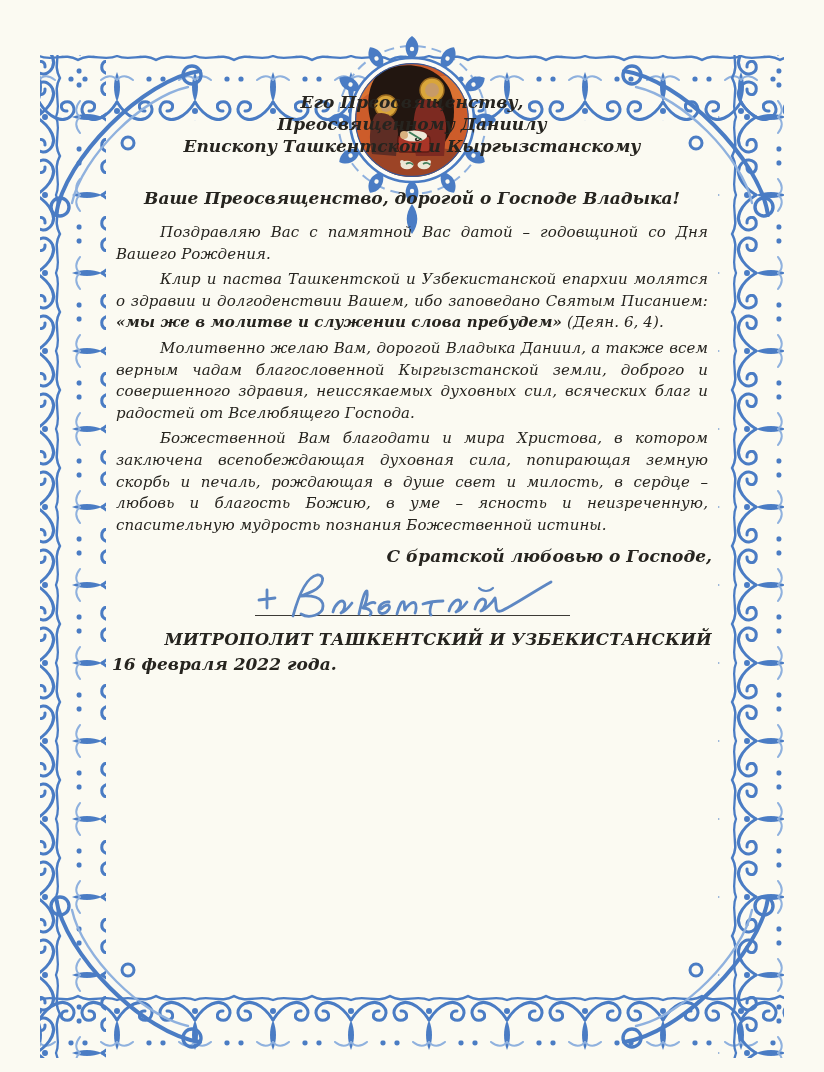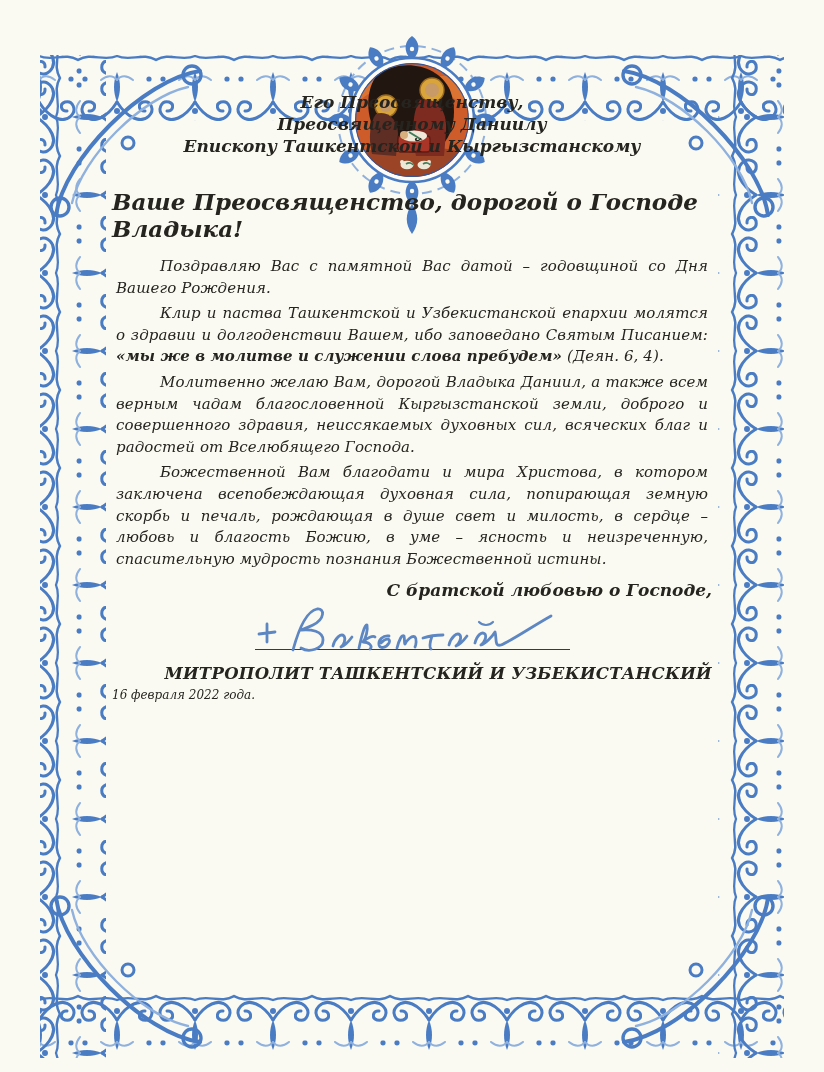--- a/index.html
+++ b/index.html
@@ -1,30 +1,30 @@
 <!DOCTYPE html>
 <html lang="ru"><head>
 <meta charset="utf-8">
 <style>
   html,body{margin:0;padding:0;}
   body{width:824px;height:1072px;background:#e9e7df;font-family:"DejaVu Serif","Liberation Serif",serif;}
   .page{position:relative;width:824px;height:1072px;background:#fbfaf2;overflow:hidden;}
   .border-svg{position:absolute;left:0;top:0;z-index:1;}
   .content{position:absolute;left:112px;top:0;width:600px;z-index:2;color:#26241f;font-style:italic;}
   .address{padding-top:91px;text-align:center;font-size:17px;line-height:22px;font-weight:600;}
-  .salutation{margin-top:31px;text-align:left;font-size:23px;font-weight:600;}
+  .salutation{margin-top:31px;text-align:center;font-size:17px;font-weight:600;}
   .body-block{margin-top:14px;}
   .body-block p{margin:4px;text-align:justify;text-indent:44px;font-size:15px;line-height:21.6px;letter-spacing:.1px;}
   .body-block .b{font-weight:bold;}
   .closing{margin-top:10px;text-align:right;font-size:17px;font-weight:600;}
   .sigwrap{margin-top:2px;text-align:center;position:relative;height:52px;}
   .sigwrap svg{display:block;margin:0 auto;}
   .sigline{width:315px;margin:-9px auto 0 auto;border-bottom:1.6px solid #3c3a36;}
   .titles{margin-top:7px;text-align:right;font-size:16.5px;line-height:26px;font-weight:bold;letter-spacing:.3px;}
-  .date{margin-top:1px;font-size:12px;font-weight:400;}
+  .date{margin-top:1px;font-size:17px;font-weight:700;}
 </style>
 </head>
 <body>
 
 <div class="page">
 
   <svg class="border-svg" width="824" height="1072" viewBox="0 0 824 1072" aria-hidden="true">
     <defs>
       <g id="motif" stroke="#4a7cc4" fill="none" stroke-width="3" stroke-linecap="round">
         <path d="M39 6 C35 16 35 26 39 36 C43 26 43 16 39 6 Z" fill="#4a7cc4" stroke="none"></path>

